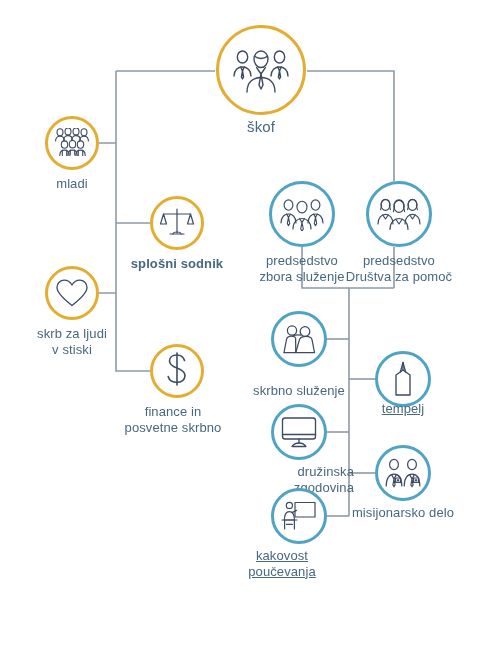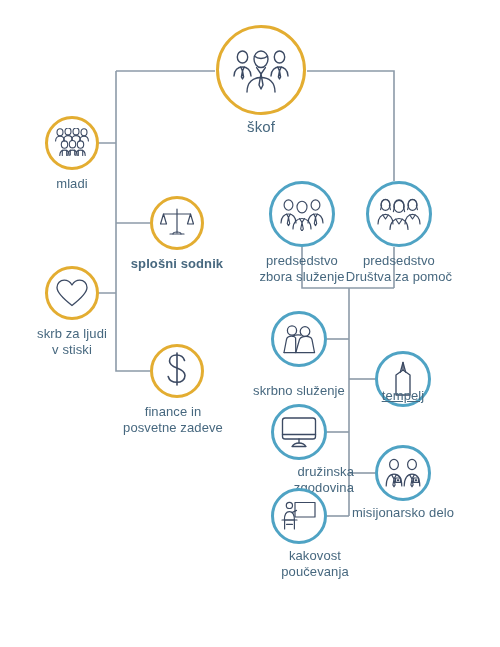--- a/index.html
+++ b/index.html
@@ -133,21 +133,21 @@
   <div class="label sm" style="left:22px;top:326px;width:100px;"><span>skrb za ljudi</span><br><span>v stiski</span></div>
 
   <div class="ring gold" style="left:150px;top:344px;width:54px;height:54px;">
     <svg width="26" height="38" viewBox="0 0 26 38">
       <g fill="none" stroke="#3c4a63" stroke-width="1.6" stroke-linecap="round" stroke-linejoin="round">
         <path d="M20.5 8.5 C 19.5 5 16 3 12.6 3 C 8.6 3 5.5 5.3 5.5 9 C 5.5 13 9 14.5 13 16 C 17.6 17.7 21 19.4 21 23.6 C 21 27.8 17.3 30.3 13 30.3 C 8.8 30.3 5.2 28.2 4.2 24.5"></path>
         <path d="M13 1v32"></path>
       </g>
     </svg>
   </div>
-  <div class="label sm" style="left:123px;top:404px;width:100px;"><span>finance in</span><br><span>posvetne zadeve</span></div>
+  <div class="label sm" style="left:123px;top:404px;width:100px;"><span>finance in</span><br><span>posvetne skrbno</span></div>
 
   <div class="ring blue" style="left:269px;top:181px;width:66px;height:66px;">
     <svg width="44" height="34" viewBox="0 0 44 34">
       <g fill="none" stroke="#3c4a63" stroke-width="1.15" stroke-linejoin="round" stroke-linecap="round">
 
         <ellipse cx="8.5" cy="8" rx="4.4" ry="5.2"></ellipse>
         <path d="M1 26c0-6 3.5-9 7.5-9s7.5 3 7.5 9"></path>
         <path d="M6.6 17 L8.5 20.4 L10.4 17"></path>
         <path d="M8.5 20.4 L7.3 26.5 L8.5 28.6 L9.7 26.5 Z"></path>
 
@@ -208,21 +208,21 @@
 
   <div class="ring blue" style="left:375px;top:351px;width:56px;height:56px;">
     <svg width="28" height="36" viewBox="0 0 28 36">
       <g fill="none" stroke="#3c4a63" stroke-width="1.35" stroke-linejoin="round" stroke-linecap="round">
         <path d="M7 34 V 14 L 14 9 L 21 14 V 34 Z"></path>
         <path d="M14 9 V 1.5"></path>
         <path d="M11.4 11 L 14 1.5 L 16.6 11"></path>
       </g>
     </svg>
   </div>
-  <div class="label sm" style="left:353px;top:388px;width:100px;text-decoration:underline;">tempelj</div>
+  <div class="label sm" style="left:353px;top:401px;width:100px;text-decoration:underline;">tempelj</div>
 
   <div class="ring blue" style="left:271px;top:404px;width:56px;height:56px;">
     <svg width="36" height="32" viewBox="0 0 36 32">
       <g fill="none" stroke="#3c4a63" stroke-width="1.35" stroke-linejoin="round" stroke-linecap="round">
         <rect x="1.5" y="2" width="33" height="21" rx="2.6"></rect>
         <path d="M1.5 18.5 H 34.5"></path>
         <path d="M18 23 V 27"></path>
         <path d="M11 30.5 C 12.6 28 14.8 27 18 27 C 21.2 27 23.4 28 25 30.5 Z"></path>
       </g>
     </svg>
@@ -257,15 +257,15 @@
         <rect x="14" y="2.5" width="20" height="14.5"></rect>
         <circle cx="8.4" cy="5.4" r="3.1"></circle>
         <path d="M3.4 20 C 3.4 14.6 5.6 11.6 8.4 11.6 C 11.2 11.6 13.4 14.6 13.4 20 Z"></path>
         <path d="M11 12.6 L 15.5 10.4"></path>
         <path d="M1 20 H 16"></path>
         <path d="M3.6 20 V 29 M13.4 20 V 29"></path>
         <path d="M5.6 24.4 H 11.4"></path>
       </g>
     </svg>
   </div>
-  <div class="label sm" style="left:265px;top:548px;width:100px;"><span>kakovost</span><br><span>poučevanja</span></div>
+  <div class="label sm" style="left:232px;top:548px;width:100px;text-decoration:underline;"><span>kakovost</span><br><span>poučevanja</span></div>
 
 </div>
 
 </body></html>

